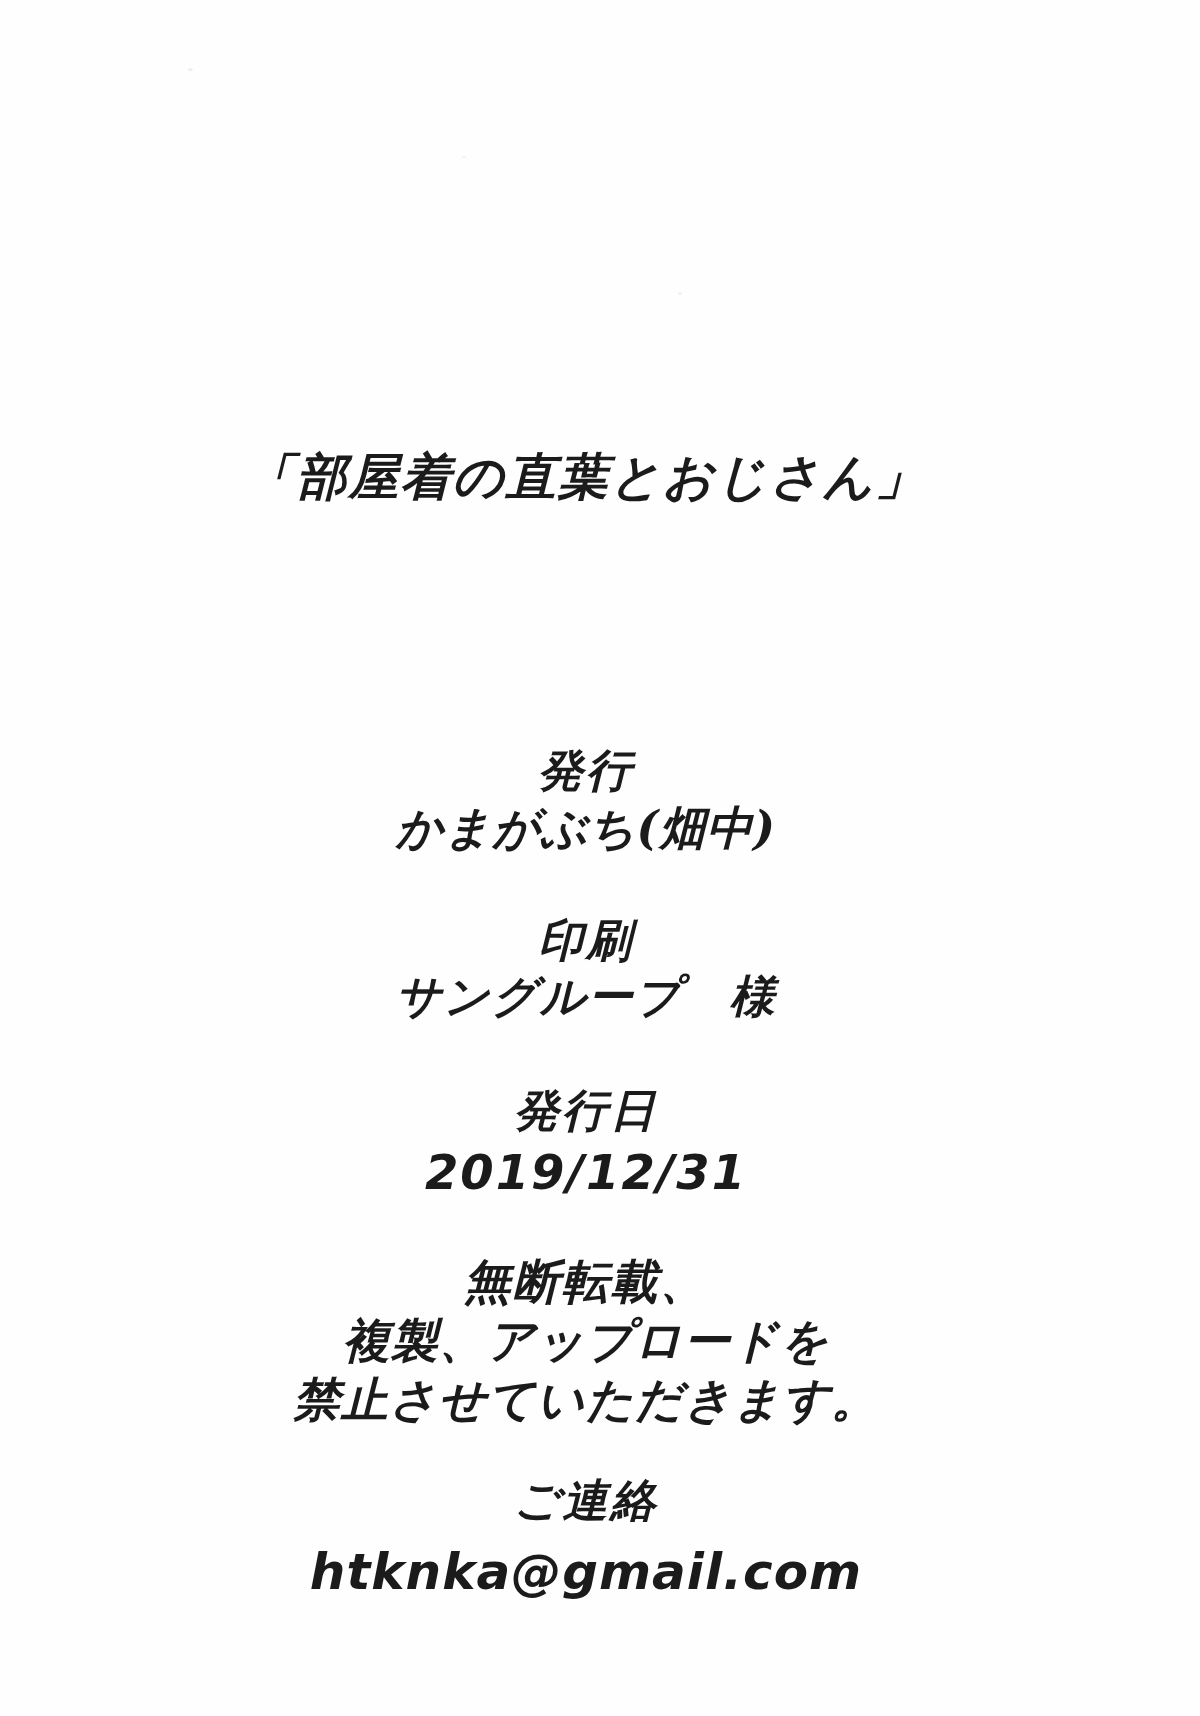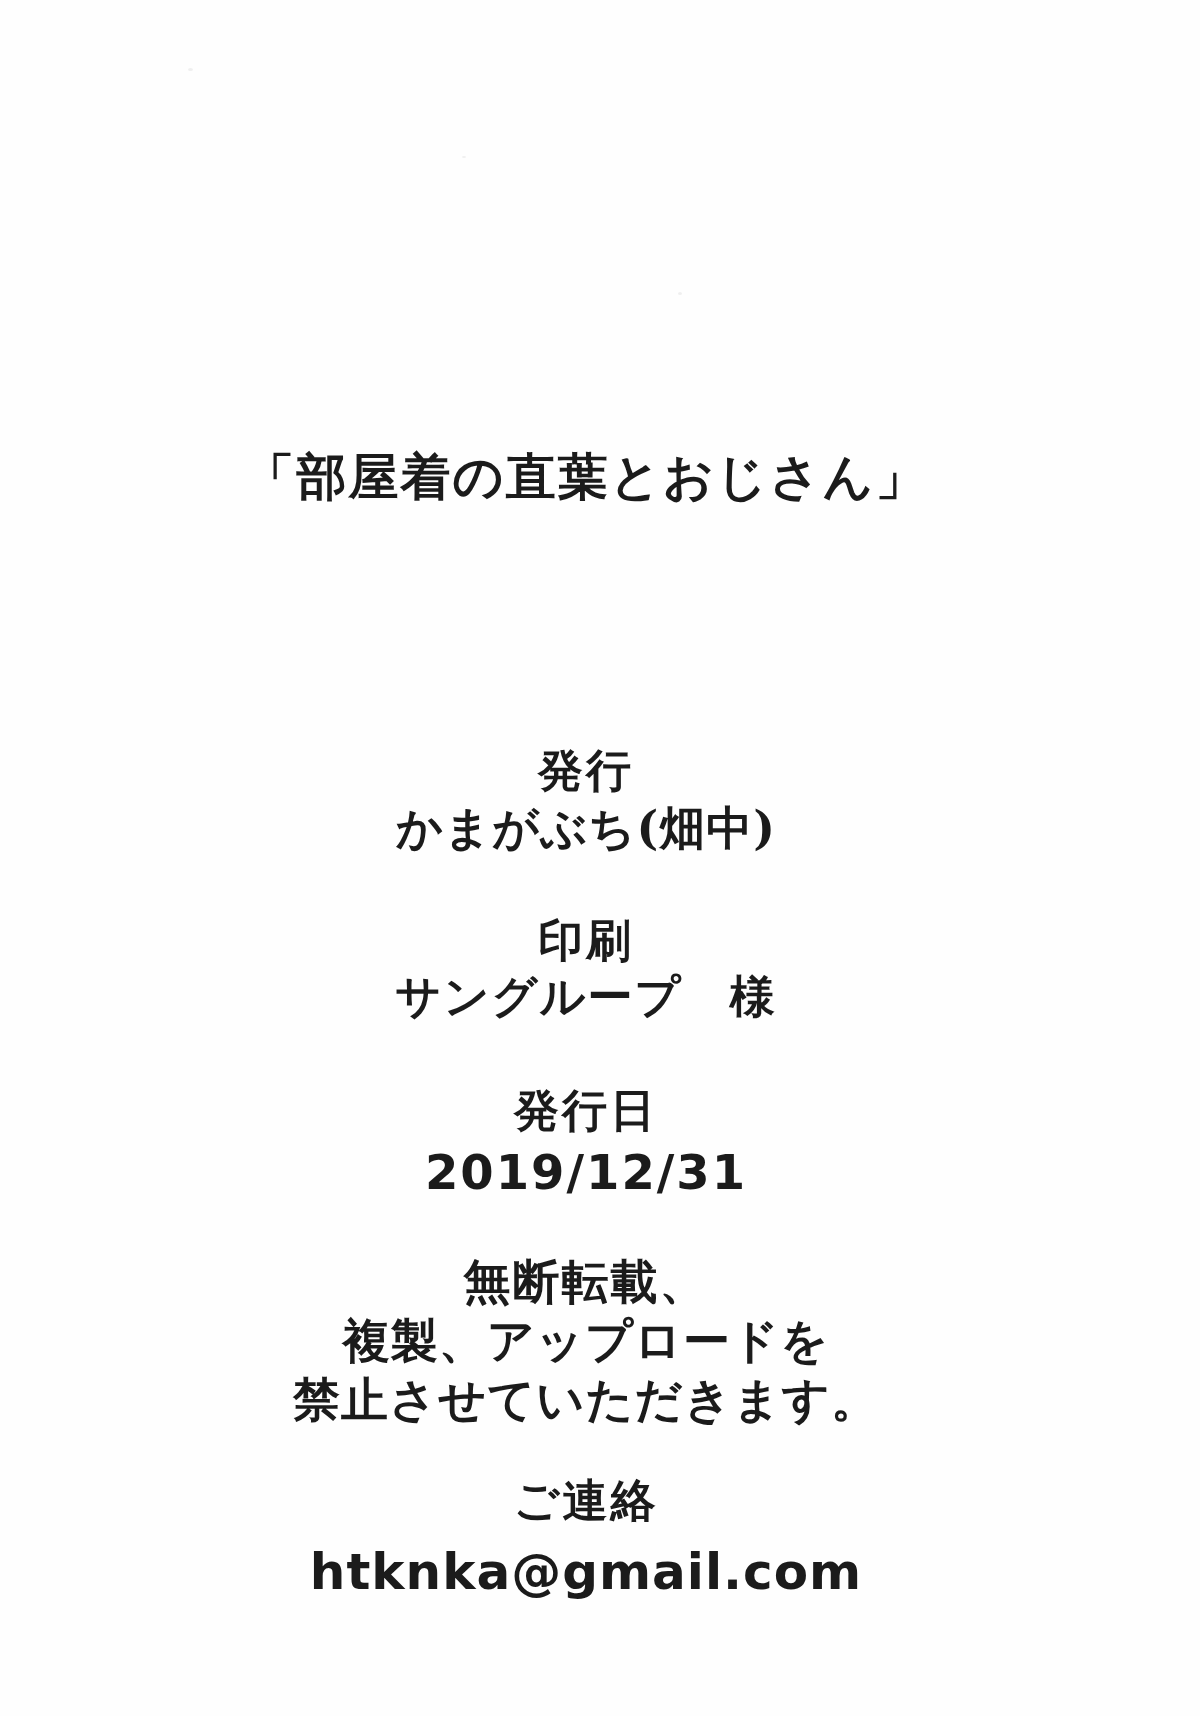--- a/index.html
+++ b/index.html
@@ -10,20 +10,21 @@
   body {
     width: 1200px;
     height: 1716px;
     position: relative;
     overflow: hidden;
   }
   .page {
     position: absolute;
     inset: 0;
     background: #fefefe;
+    font-style: italic;
   }
   .line {
     position: absolute;
     left: -14px;
     width: 1200px;
     text-align: center;
     color: #1b1b1b;
     line-height: 1;
     white-space: pre;
     -webkit-font-smoothing: antialiased;

